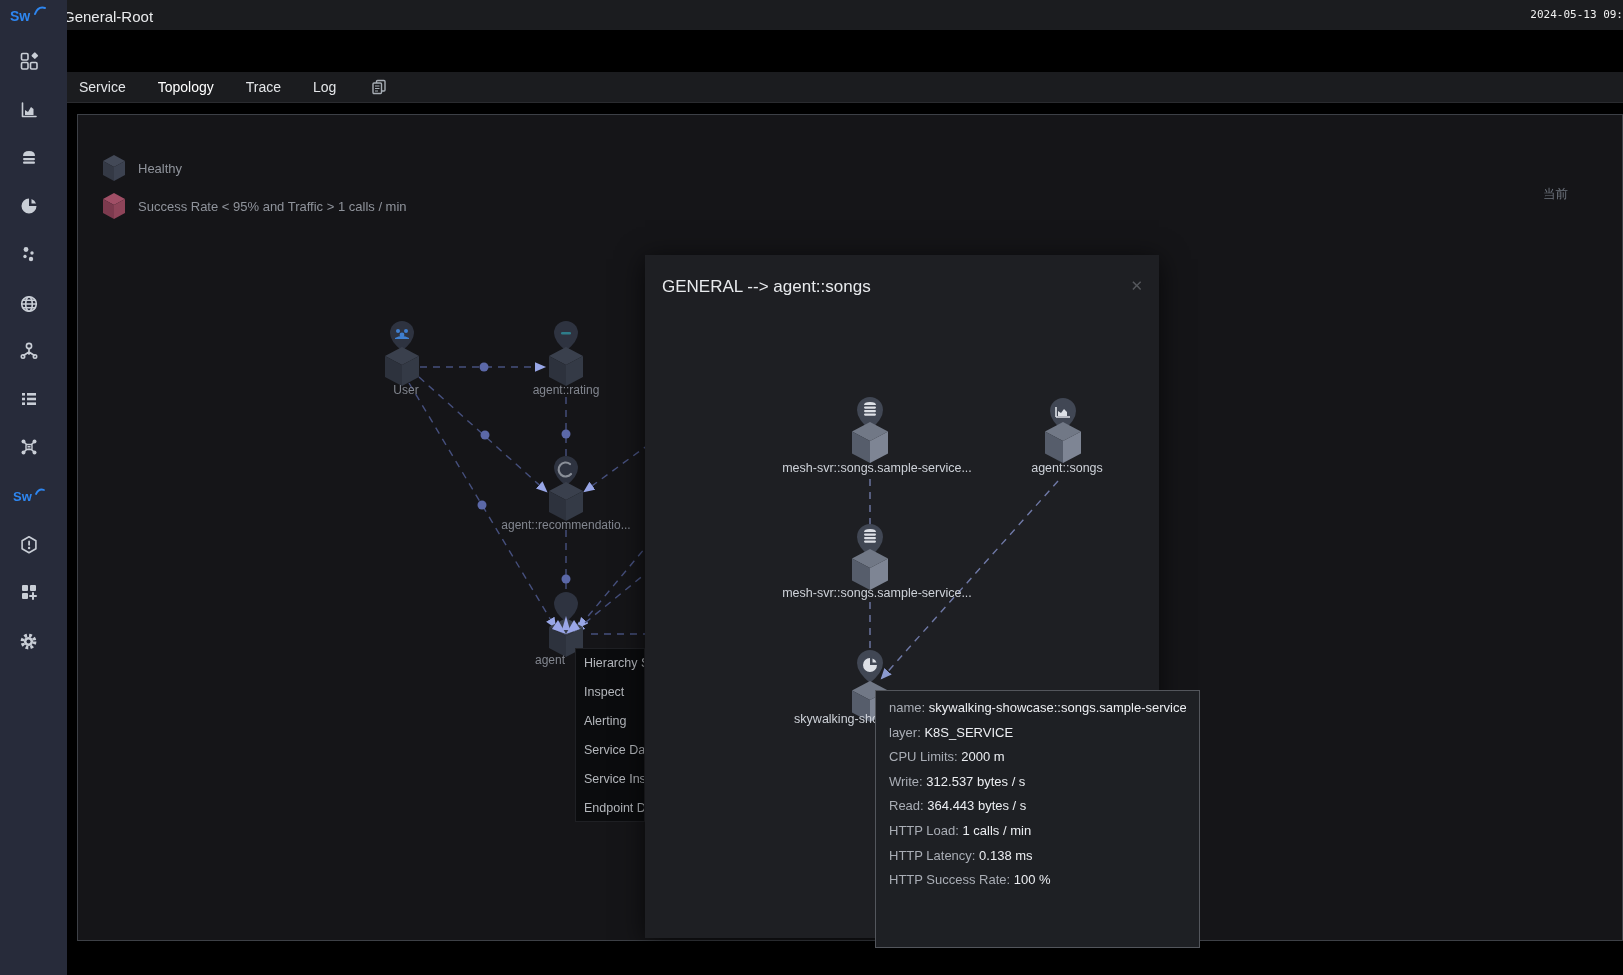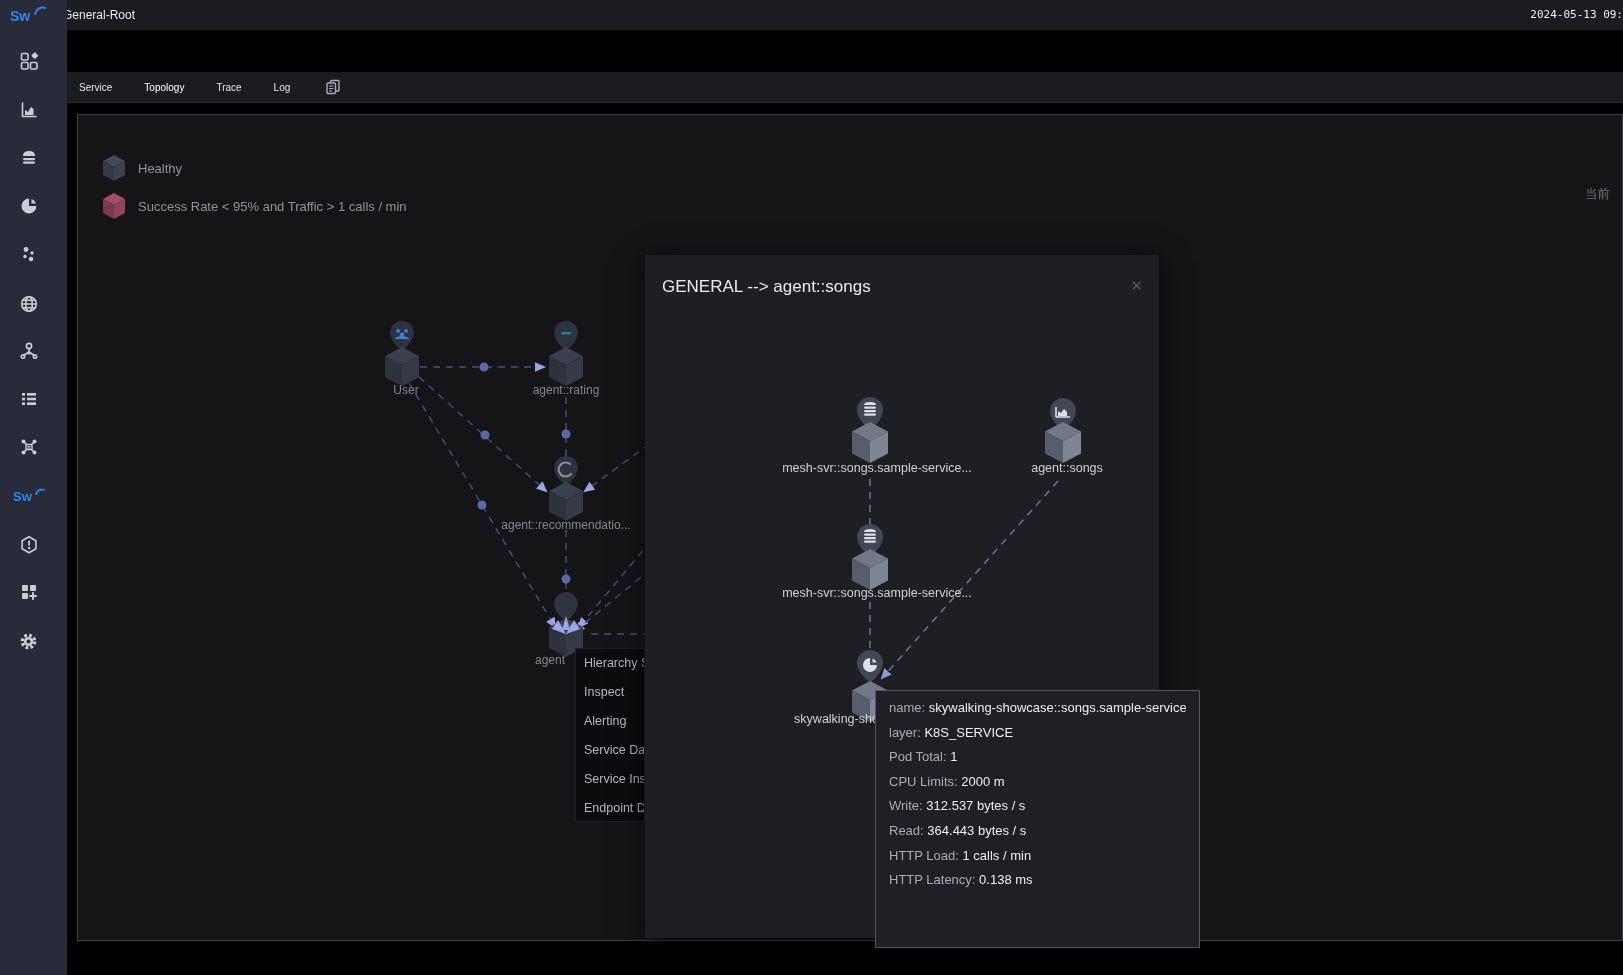--- a/index.html
+++ b/index.html
@@ -8,39 +8,39 @@
   .abs { position:absolute; }
 
   
   #sidebar { left:0; top:0; width:67px; height:975px; background:#272b3a; z-index:5; }
   .side-logo { left:8px; top:4px; width:42px; height:24px; }
   .side-item { left:0; width:57px; height:34px; display:flex; align-items:center; justify-content:center; cursor:pointer; }
   .side-item svg { display:block; }
 
   
   #header { left:57px; top:0; width:1566px; height:30px; background:#1b1c1f; z-index:4; }
-  #page-title { left:6px; top:8px; font-size:12px; color:#e9eaec; }
+  #page-title { left:6px; top:8px; font-size:15px; color:#e9eaec; }
   #timestamp { right:0px; top:8px; font-size:11px; color:#f2f2f2;
     font-family:"DejaVu Sans Mono", monospace; white-space:nowrap; }
 
   
   #tabbar { left:63px; top:72px; width:1560px; height:31px; background:#1b1c1f;
     border-bottom:1px solid #2a2b2f; display:flex; align-items:center; gap:32px; padding-left:16px; z-index:3; }
-  .tab { font-size:10px; color:#e4e6e9; cursor:pointer; }
+  .tab { font-size:14px; color:#e4e6e9; cursor:pointer; }
   .tab.active { color:#ffffff; }
   #tab-doc-icon { cursor:pointer; margin-left:2px; }
 
   
   #panel { left:77px; top:114px; width:1546px; height:827px; background:#151518;
     border:1px solid #3d4046; z-index:1; }
   .legend-row { display:flex; align-items:center; gap:12px; }
   #legend-1 { left:102px; top:154px; }
   #legend-2 { left:102px; top:192px; }
   .legend-label { font-size:13px; color:#8f939b; }
-  #current-label { left:1543px; top:186px; font-size:12.5px; color:#6e747e; z-index:2;margin-left:42px; }
+  #current-label { left:1543px; top:186px; font-size:12.5px; color:#6e747e; z-index:2; }
 
   #bg-graph { left:78px; top:115px; z-index:1; }
   .bg-label { font-size:12px; fill:#82868f; }
   .modal-label { font-size:12.5px; fill:#ced2d9; }
 
   
   #context-menu { left:575px; top:648px; width:70px; height:174px; background:#0b0c0e;
     border:1px solid #1f2024; overflow:hidden; z-index:6; }
   .menu-item { height:29px; line-height:29px; padding-left:8px; font-size:12.5px;
     color:#b4b7bc; white-space:nowrap; cursor:pointer; }
@@ -360,19 +360,19 @@
         </g>
     </g>
     <use href="#cube-lt" x="225" y="447"></use>
     <text x="196" y="468" text-anchor="middle" class="modal-label">skywalking-show</text>
   </svg>
 </div>
 
 <div id="tooltip" class="abs">
   <div class="tip-row"><span class="tip-label">name:</span> <span class="tip-value">skywalking-showcase::songs.sample-services</span></div>
   <div class="tip-row"><span class="tip-label">layer:</span> <span class="tip-value">K8S_SERVICE</span></div>
-  <div class="tip-row"><span class="tip-label">Pod Total:</span> <span class="tip-value">1</span></div>
   <div class="tip-row"><span class="tip-label">CPU Limits:</span> <span class="tip-value">2000 m</span></div>
   <div class="tip-row"><span class="tip-label">Write:</span> <span class="tip-value">312.537 bytes / s</span></div>
   <div class="tip-row"><span class="tip-label">Read:</span> <span class="tip-value">364.443 bytes / s</span></div>
   <div class="tip-row"><span class="tip-label">HTTP Load:</span> <span class="tip-value">1 calls / min</span></div>
   <div class="tip-row"><span class="tip-label">HTTP Latency:</span> <span class="tip-value">0.138 ms</span></div>
+  <div class="tip-row"><span class="tip-label">HTTP Success Rate:</span> <span class="tip-value">100 %</span></div>
 </div>
 
 </body></html>

